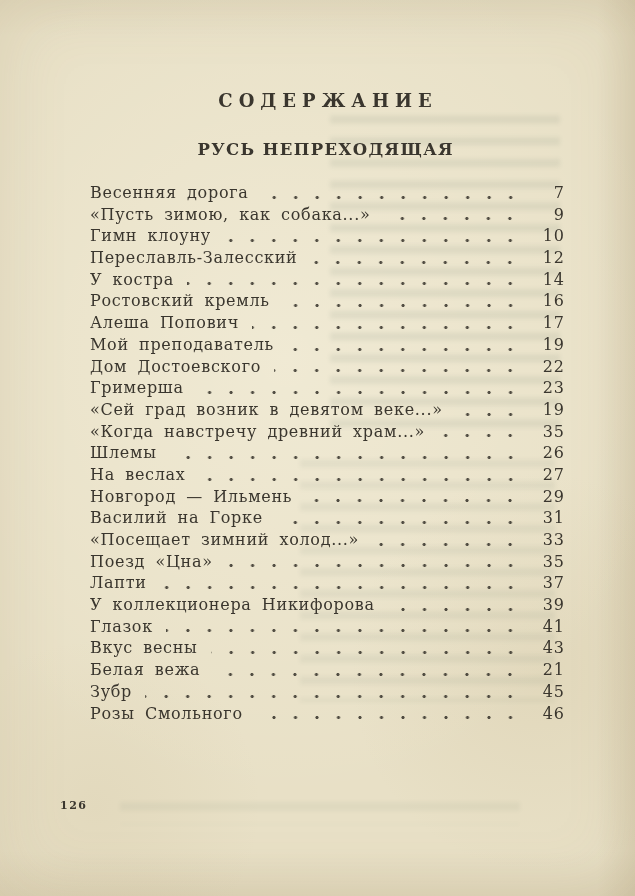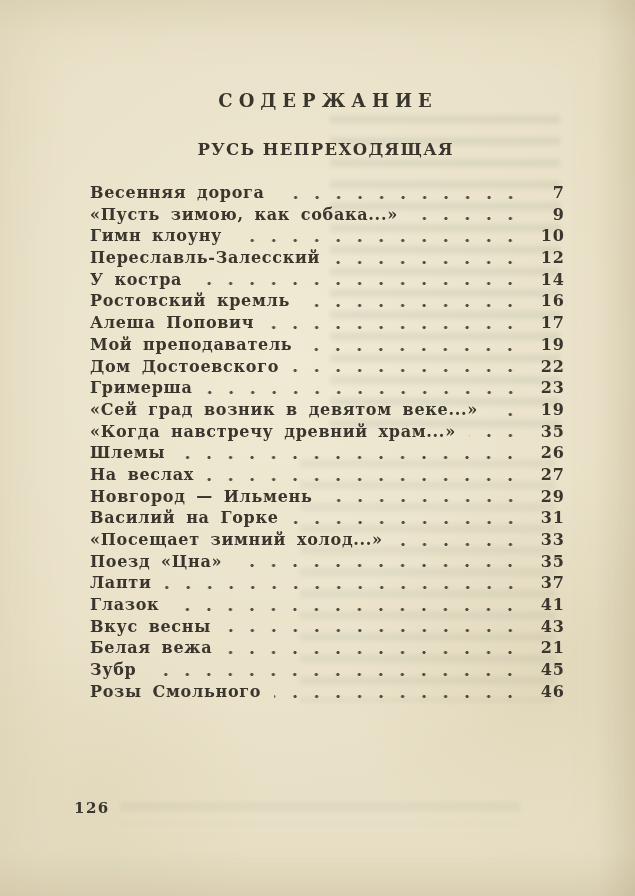--- a/index.html
+++ b/index.html
@@ -75,21 +75,21 @@
     position: absolute;
     top: 182px;
     left: 90px;
     right: 70px;
   }
   .toc-row {
     display: flex;
     align-items: baseline;
     height: 21.7px;
     font-size: 16px;
-    font-weight: bold;
+    font-weight: normal;
     line-height: 21.7px;
     letter-spacing: 0.7px;
     word-spacing: 4.5px;
     white-space: nowrap;
   }
   .toc-title { flex: 0 0 auto; }
   .toc-leader {
     flex: 1 1 auto;
     align-self: stretch;
     margin: 0 14px 0 13px;
@@ -100,22 +100,22 @@
   }
   .toc-page {
     flex: 0 0 auto;
     width: 30px;
     text-align: right;
     letter-spacing: 1px;
   }
   .folio {
     position: absolute;
     top: 799px;
-    left: 74px;
-    font-size: 15px;
+    left: 60px;
+    font-size: 11px;
     font-weight: bold;
     letter-spacing: 1.5px;
   }
 </style>
 </head>
 <body style="--paper: #e8e0c6; --ink: #3a362e;">
 
 <div class="paper"></div>
 <div class="bleed b1"></div>
 <div class="bleed b2"></div>
@@ -236,20 +236,25 @@
     <span class="toc-leader"></span>
     <span class="toc-page">35</span>
   </div>
 
   <div class="toc-row">
     <span class="toc-title">Лапти</span>
     <span class="toc-leader"></span>
     <span class="toc-page">37</span>
   </div>
 
+  <div class="toc-row">
+    <span class="toc-title">У коллекционера Никифорова</span>
+    <span class="toc-leader"></span>
+    <span class="toc-page">39</span>
+  </div>
 
   <div class="toc-row">
     <span class="toc-title">Глазок</span>
     <span class="toc-leader"></span>
     <span class="toc-page">41</span>
   </div>
 
   <div class="toc-row">
     <span class="toc-title">Вкус весны</span>
     <span class="toc-leader"></span>

